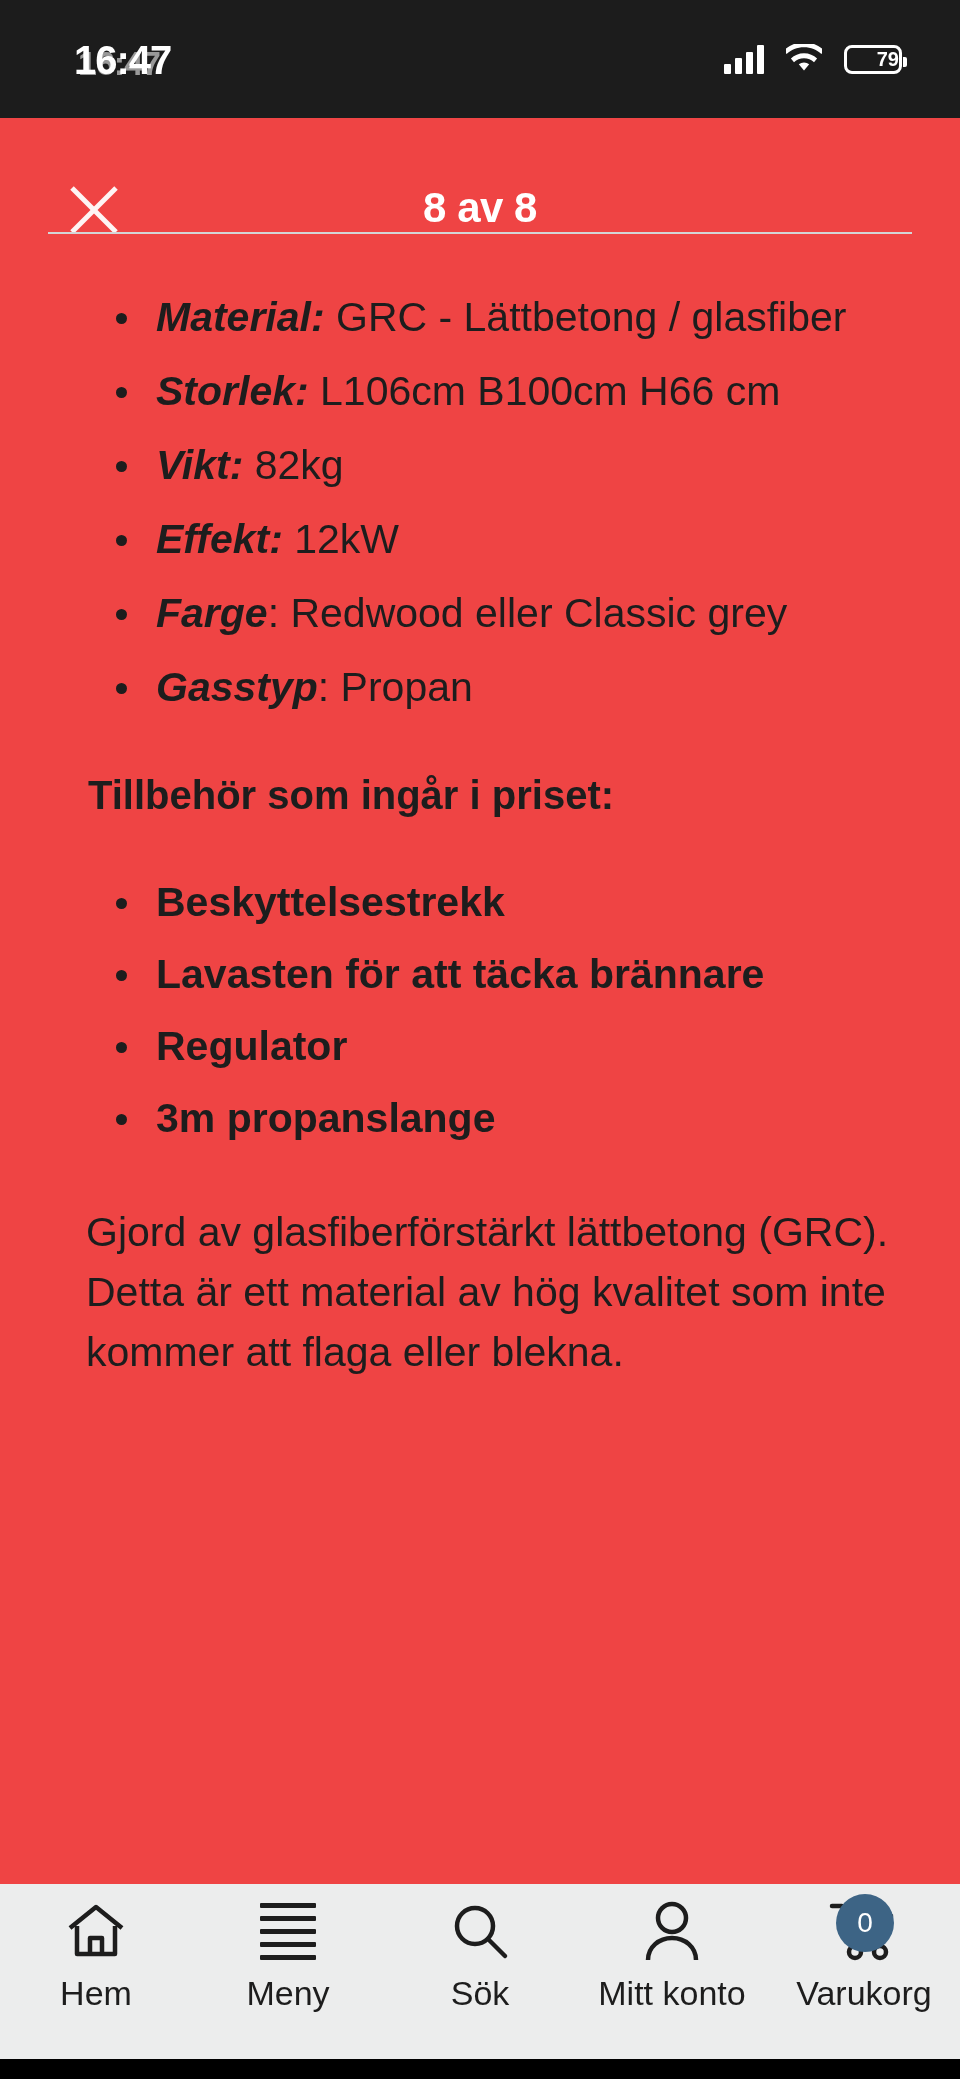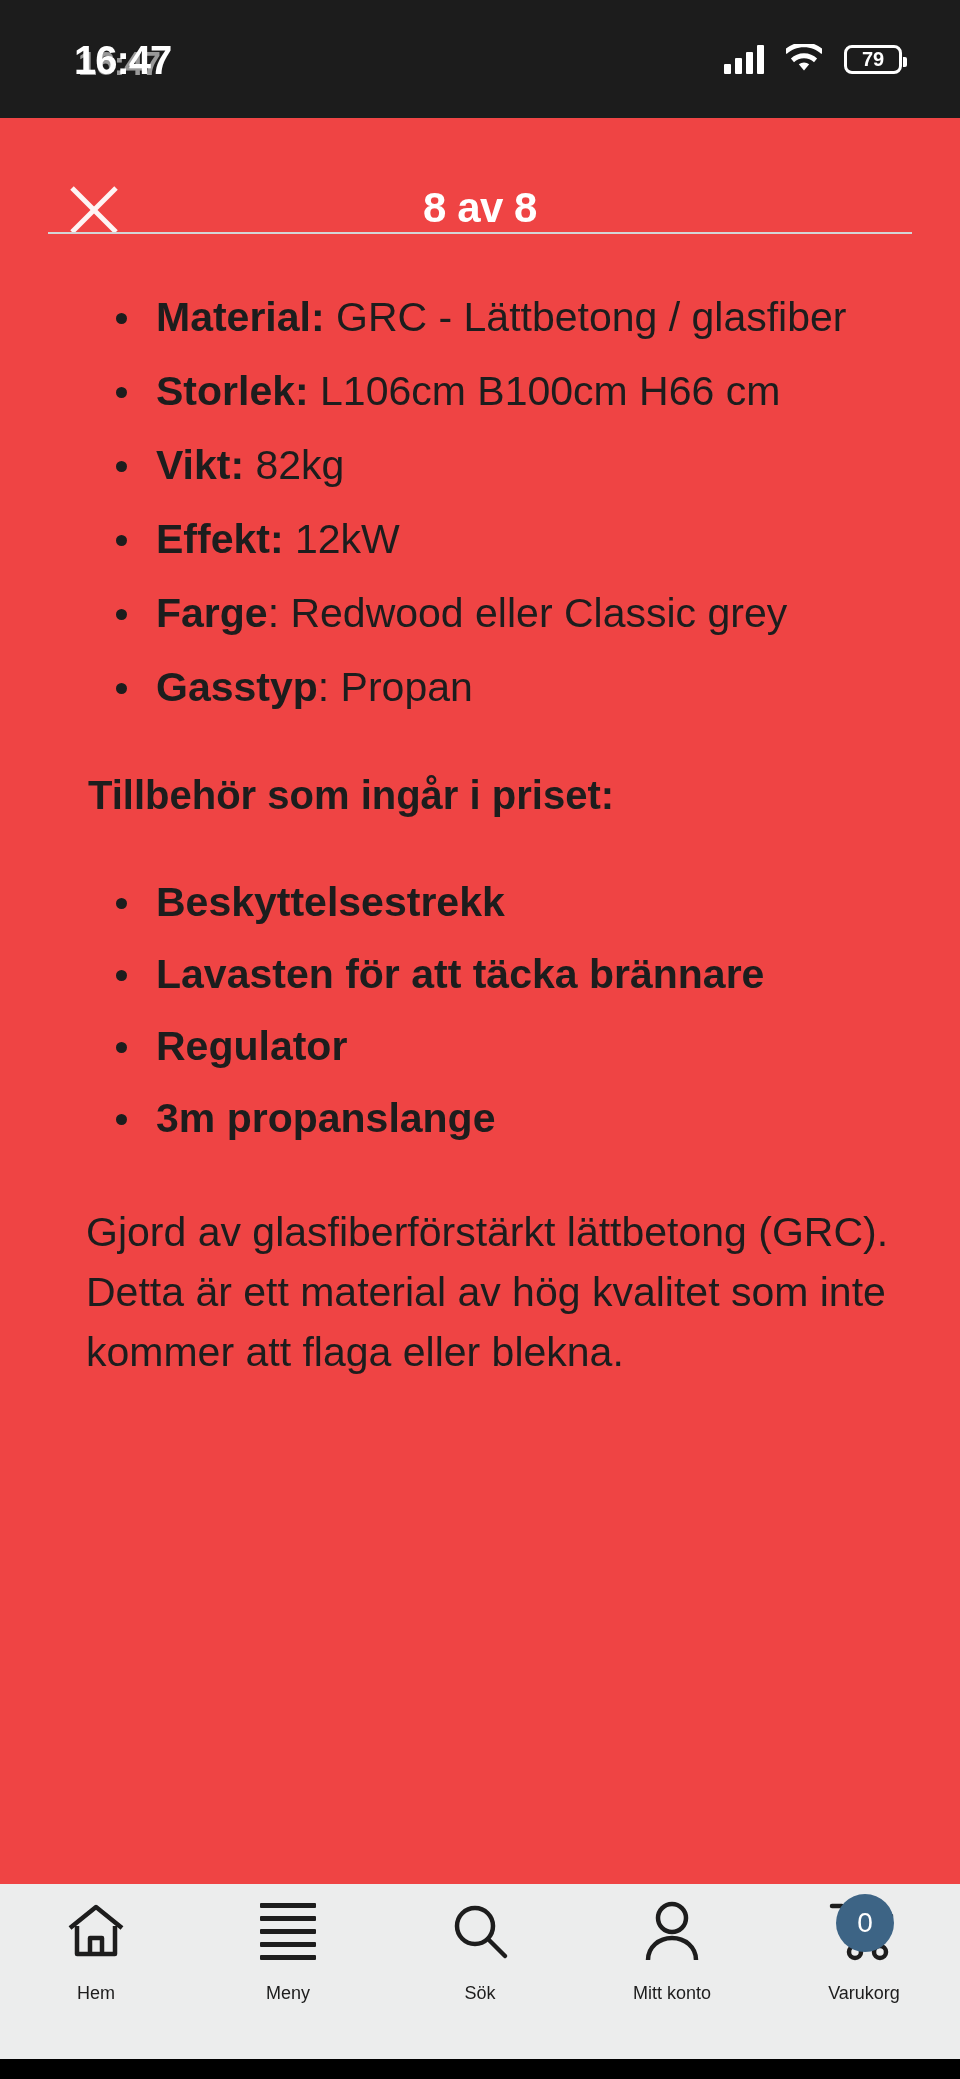--- a/index.html
+++ b/index.html
@@ -69,21 +69,21 @@
   .signal i:nth-child(4) { height: 29px; }
   .wifi { width: 36px; height: 30px; position: relative; }
   .wifi svg { display: block; }
   .battery {
     width: 58px; height: 29px;
     border: 3px solid #fff;
     border-radius: 8px;
     position: relative;
     display: flex;
     align-items: center;
-    justify-content: center;
+    justify-content: flex-end;
   }
   .battery:after {
     content: "";
     position: absolute;
     right: -8px;
     top: 9px;
     width: 4px; height: 10px;
     background: #fff;
     border-radius: 0 2px 2px 0;
   }
@@ -155,21 +155,21 @@
   }
   ul.spec li:before {
     content: "";
     position: absolute;
     left: 6px;
     top: 25px;
     width: 11px; height: 11px;
     border-radius: 50%;
     background: #1d1d1d;
   }
-  ul.spec li b { font-weight: 700; }
+  ul.spec li b { font-weight: 700; font-style: italic; }
 
   .section-heading {
     font-size: 40px;
     font-weight: 700;
     margin: 52px 0 0 44px;
     line-height: 54px;
   }
   ul.incl {
     list-style: none;
     margin: 44px 0 0 0;
@@ -219,21 +219,21 @@
     color: #1d1d1d;
   }
   .tab .glyph {
     height: 66px;
     display: flex;
     align-items: center;
     justify-content: center;
     position: relative;
   }
   .tab .label {
-    font-size: 18px;
+    font-size: 34px;
     line-height: 30px;
   }
   .hamburger { width: 56px; }
   .hamburger i {
     display: block;
     height: 5px;
     background: #1d1d1d;
     margin-bottom: 8px;
     border-radius: 1px;
   }

